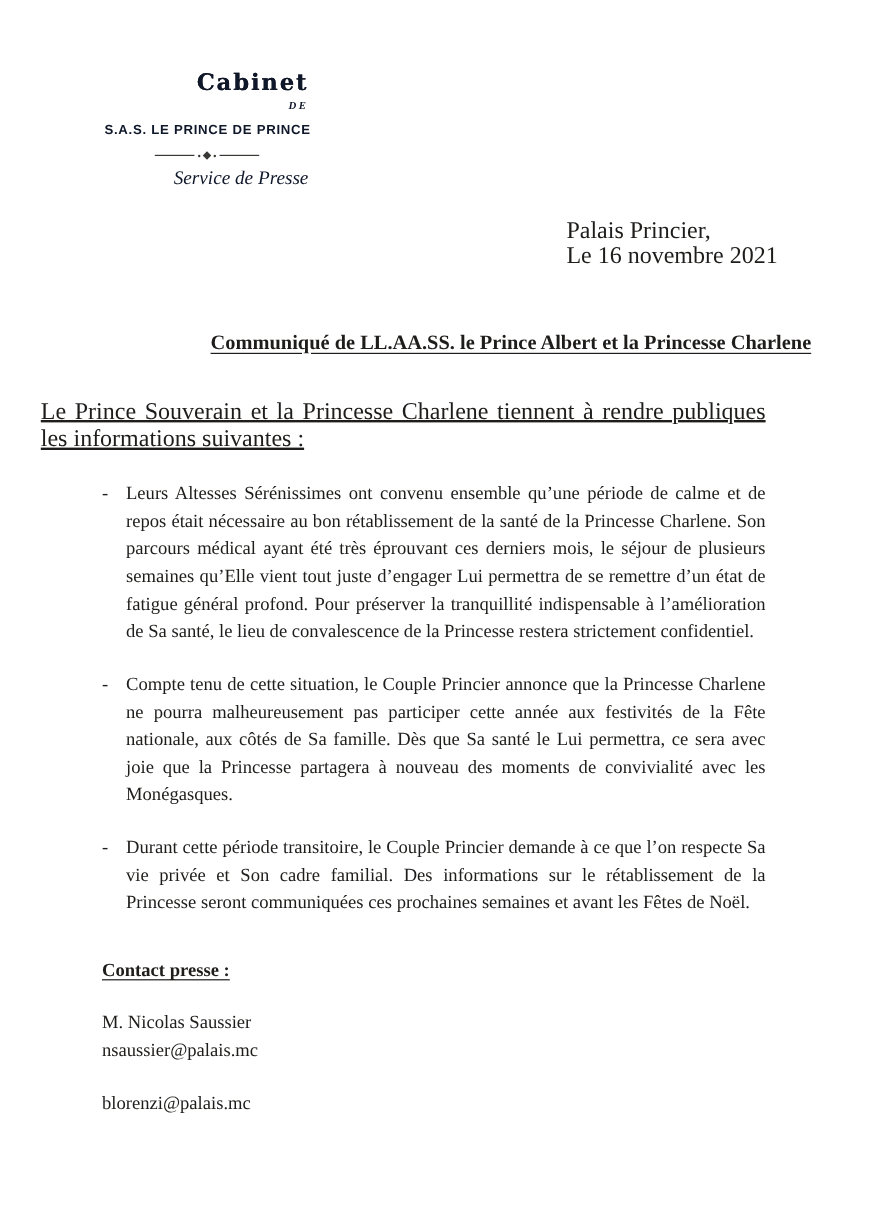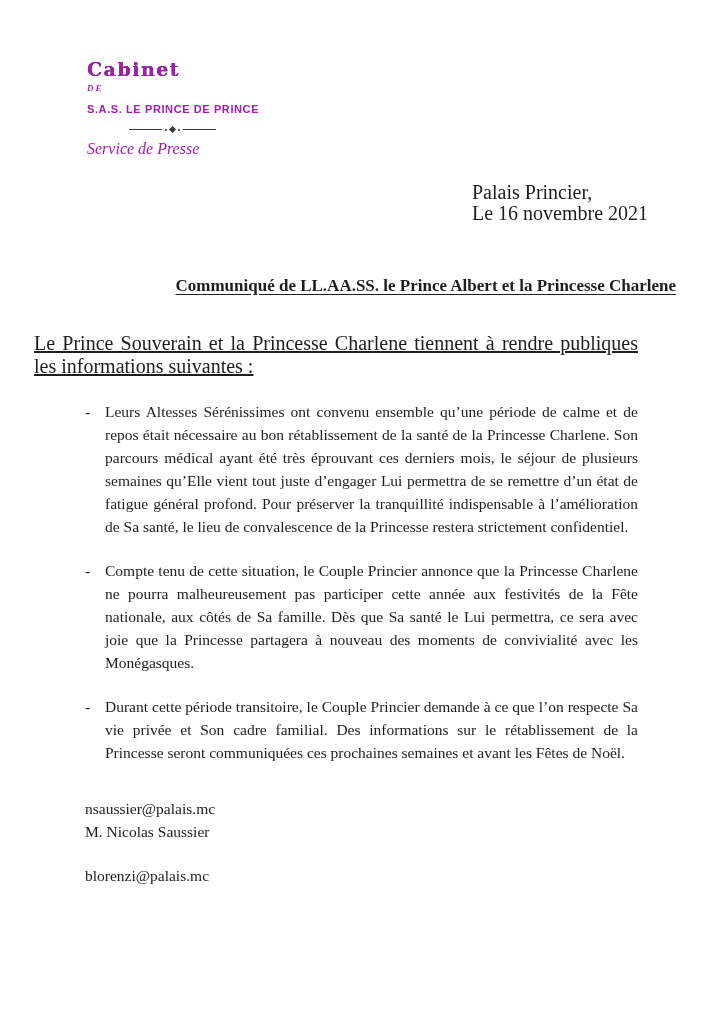--- a/index.html
+++ b/index.html
@@ -17,22 +17,22 @@
     font-family: "Liberation Serif", "DejaVu Serif", serif;
     overflow: hidden;
     box-sizing: border-box;
     padding-top: 58px;
   }
 
   
   .letterhead {
     width: 170px;
     margin-left: 87px;
-    text-align: left;
-    color: #a21caf;
+    text-align: right;
+    color: #0f172a;
   }
   .lh-cabinet {
     font-family: "DejaVu Serif", serif;
     font-weight: bold;
     font-size: 19px;
     line-height: 22px;
     letter-spacing: 1.5px;
     text-shadow: 0 0 0.4px #262421;
   }
   .lh-de {
@@ -181,22 +181,23 @@
       <span class="dash">-</span>
       <span class="btext">Compte tenu de cette situation, le Couple Princier annonce que la Princesse Charlene ne pourra malheureusement pas participer cette année aux festivités de la Fête nationale, aux côtés de Sa famille. Dès que Sa santé le Lui permettra, ce sera avec joie que la Princesse partagera à nouveau des moments de convivialité avec les Monégasques.</span>
     </li>
     <li class="bullet">
       <span class="dash">-</span>
       <span class="btext">Durant cette période transitoire, le Couple Princier demande à ce que l’on respecte Sa vie privée et Son cadre familial. Des informations sur le rétablissement de la Princesse seront communiquées ces prochaines semaines et avant les Fêtes de Noël.</span>
     </li>
   </ul>
 
   <div class="contact">
+    <div class="contact-heading">Contact presse :</div>
     <div class="contact-entry">
+      <div>M. Nicolas Saussier</div>
       <div>nsaussier@palais.mc</div>
-      <div>M. Nicolas Saussier</div>
     </div>
     <div class="contact-entry">
       <div>blorenzi@palais.mc</div>
     </div>
   </div>
 
 </div>
 
 </body></html>

